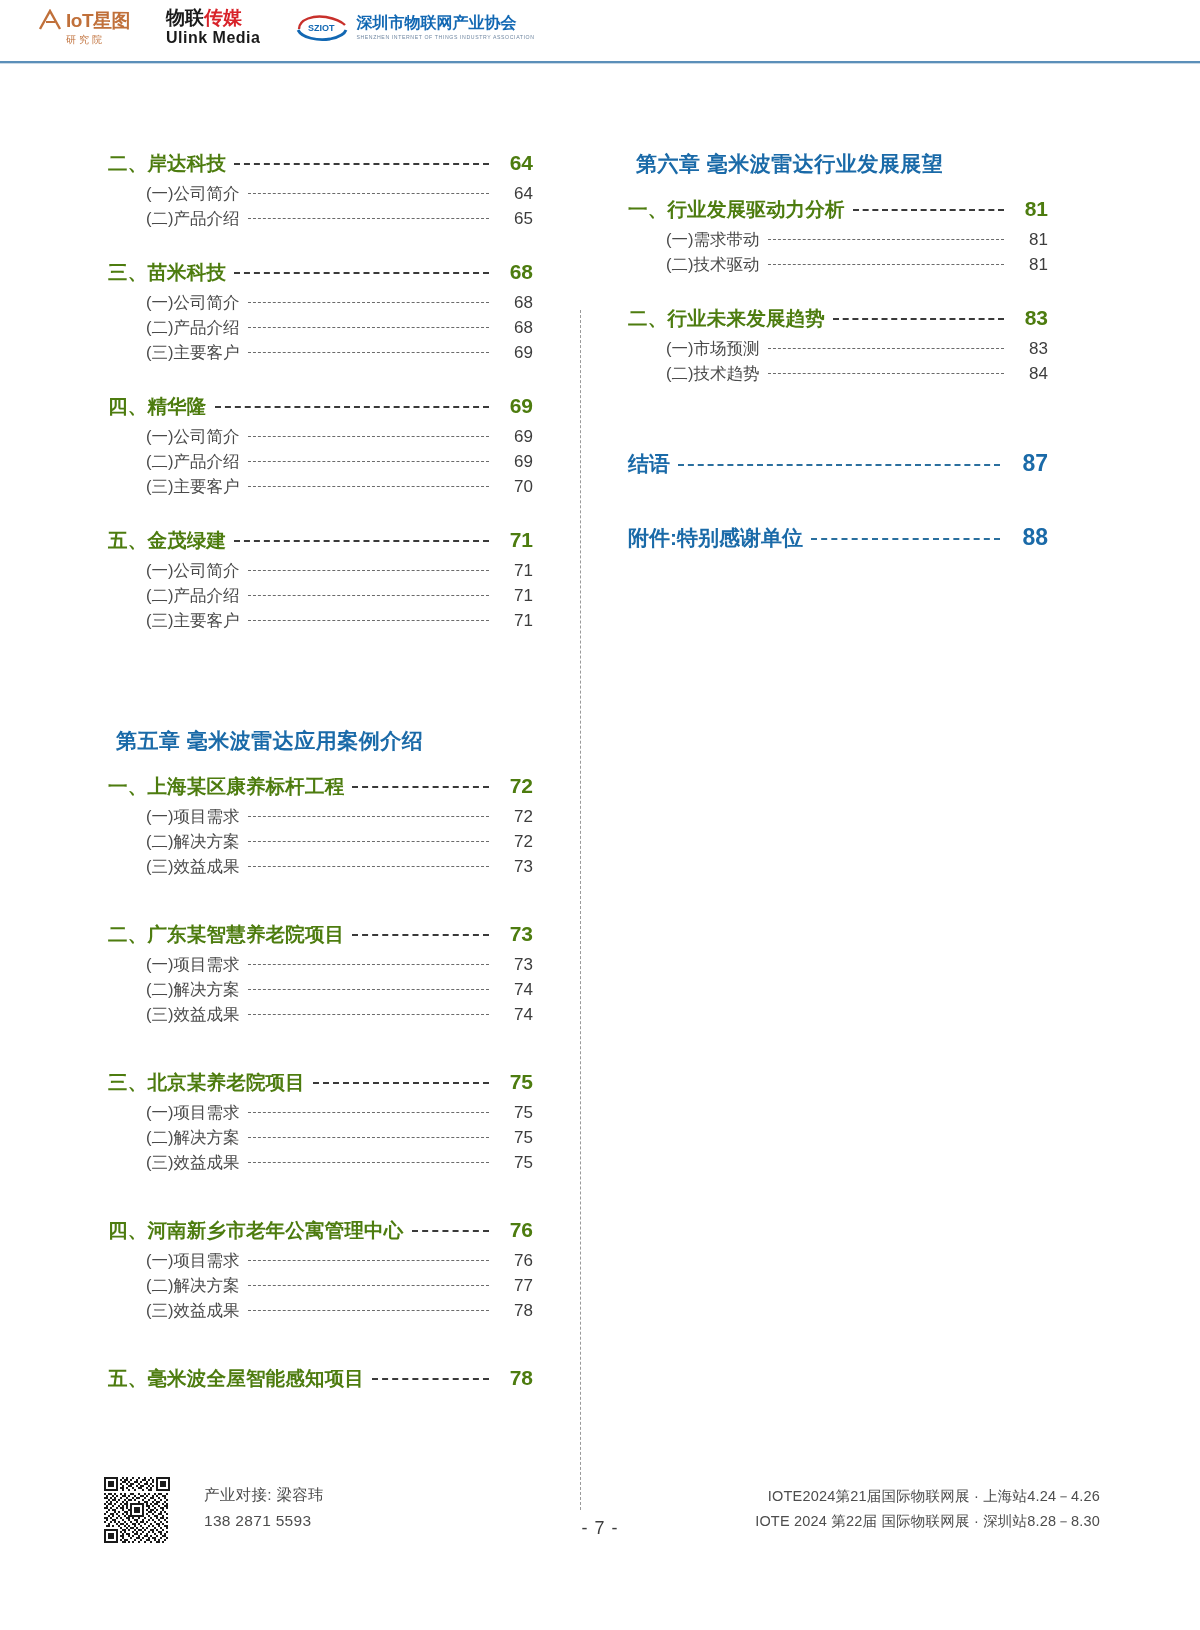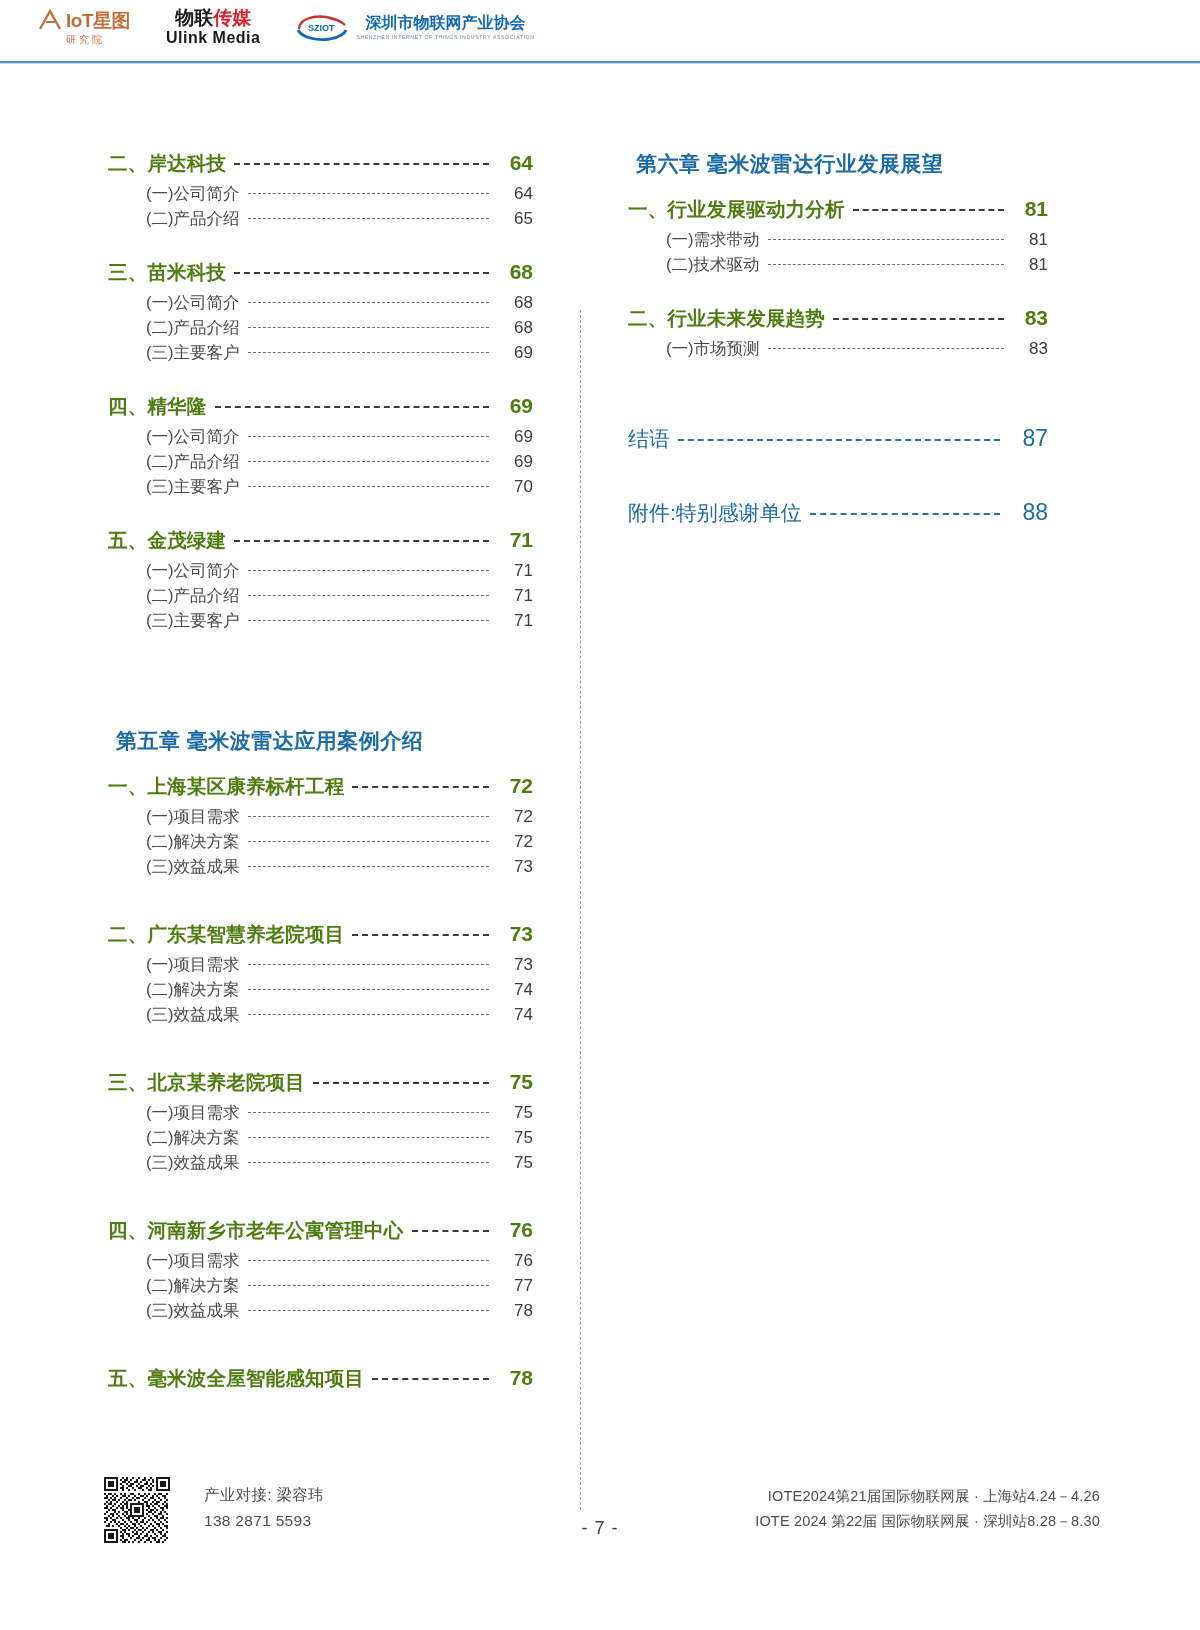--- a/index.html
+++ b/index.html
@@ -15,21 +15,20 @@
     color: #231f20;
     overflow: hidden;
   }
 
   
   .header {
     position: absolute;
     top: 0; left: 0;
     width: 1200px;
     height: 64px;
-    text-align: center;
   }
   .logos {
     position: absolute;
     left: 38px;
     top: 8px;
     display: flex;
     align-items: center;
     gap: 36px;
   }
   .logo-aiot {
@@ -202,21 +201,21 @@
   }
   .lvl2 .leader i {
     border-top-width: 1.6px;
     border-top-color: #6b6b6b;
   }
   .lvl2 .pg { width: 36px; font-size: 17px; color: #3d3d3d; }
 
   
   .blue-row {
     font-size: 21px;
-    font-weight: normal;
+    font-weight: bold;
     color: #1a6aa8;
     margin-bottom: 6px;
   }
   .blue-row .leader i {
     border-top-width: 2.8px;
     border-top-color: #2a6f9e;
   }
   .blue-row .pg { width: 40px; font-size: 23px; color: #1a6aa8; }
   .gap-md { height: 26px; }
   .gap-lg { height: 40px; }
@@ -607,20 +606,27 @@
           <i></i>
         </span>
       <span class="pg">83</span>
     </div>
     <div class="row lvl2">
       <span class="label">(一)市场预测</span>
       <span class="leader">
           <i></i>
         </span>
       <span class="pg">83</span>
+    </div>
+    <div class="row lvl2">
+      <span class="label">(二)技术趋势</span>
+      <span class="leader">
+          <i></i>
+        </span>
+      <span class="pg">84</span>
     </div>
 
     <div class="gap-xl"></div>
 
     <div class="row blue-row">
       <span class="label">结语</span>
       <span class="leader">
           <i></i>
         </span>
       <span class="pg">87</span>

